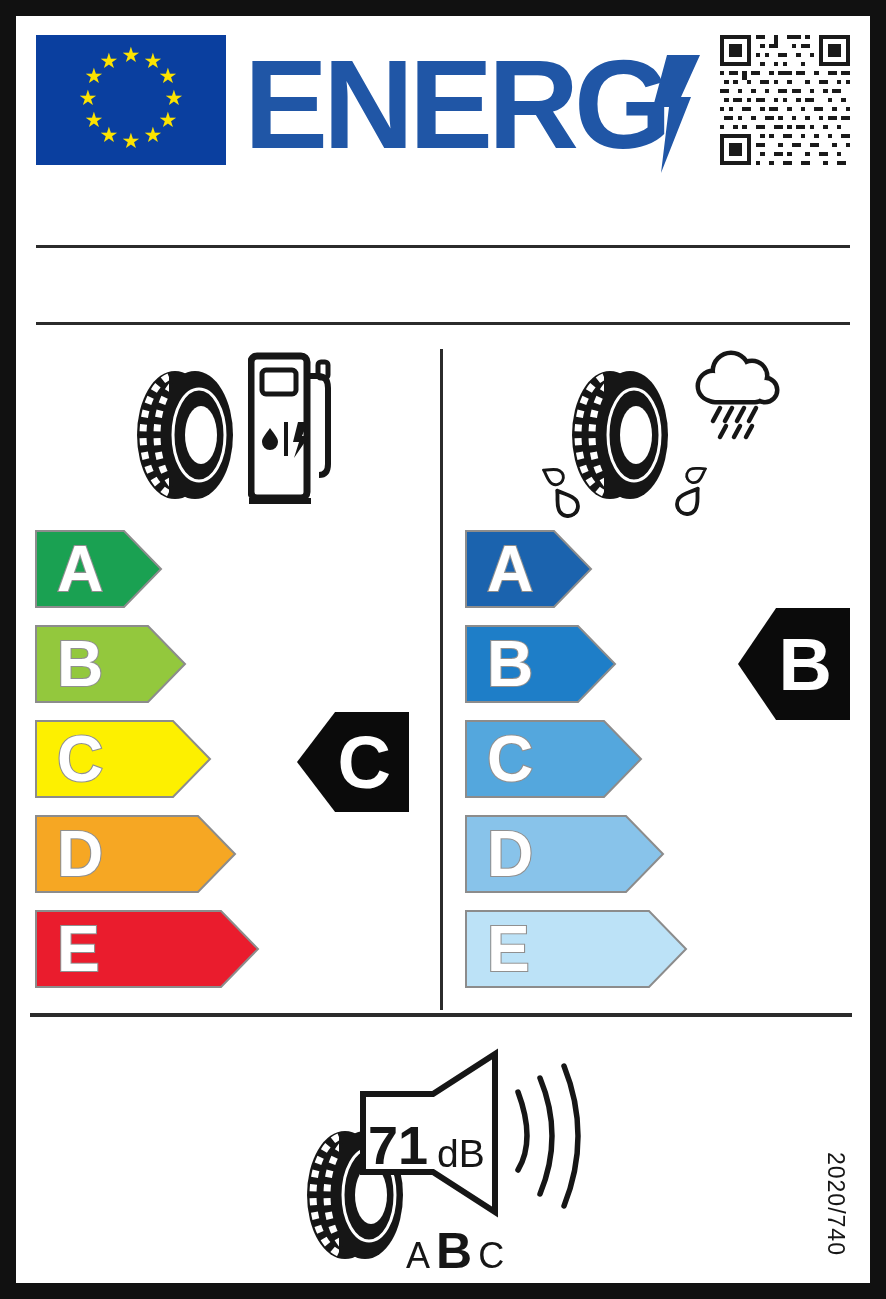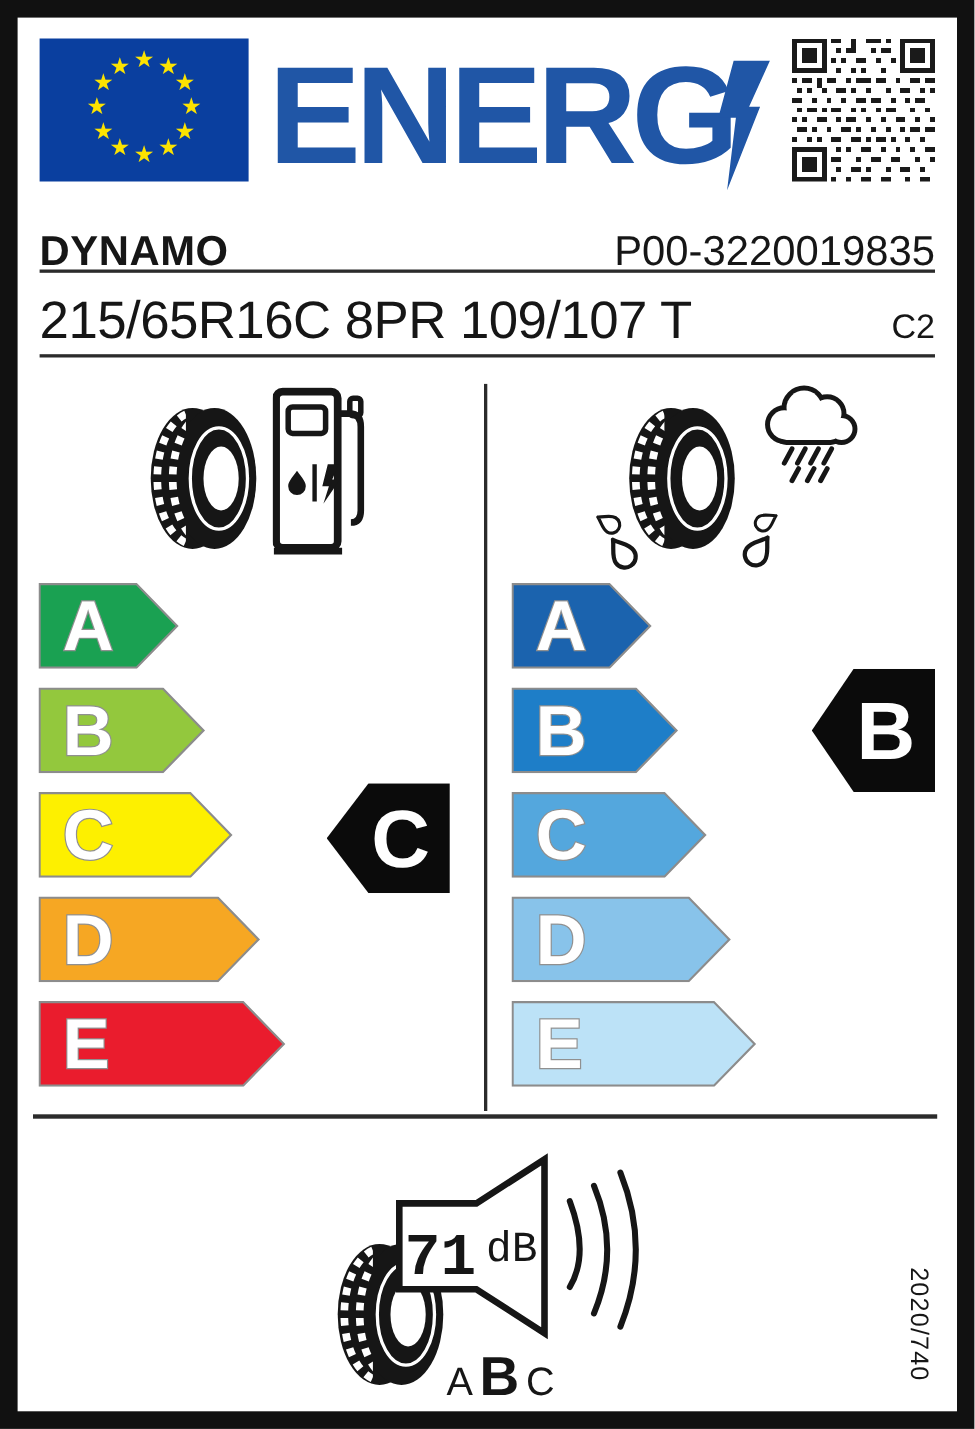--- a/index.html
+++ b/index.html
@@ -23,21 +23,21 @@
   
   .vdivider{position:absolute;left:424px;top:333px;width:3px;height:661px;background:#2b2b2b;}
   .arr{position:absolute;height:78px;}
   .arr svg{position:absolute;left:0;top:0;}
   .arr .letter{position:absolute;left:22px;top:0;line-height:78px;font-size:64px;font-weight:bold;color:#fff;
     -webkit-text-stroke:2.2px #909090;paint-order:stroke fill;}
   .pointer{position:absolute;display:flex;align-items:center;justify-content:flex-end;
     clip-path:polygon(34% 0,100% 0,100% 100%,34% 100%,0 50%);}
   .pointer .pletter{color:#fff;font-size:74px;font-weight:bold;padding-right:18px;}
   
-  .dbbox{position:absolute;left:352px;top:1098px;display:flex;align-items:flex-start;gap:9px;font-family:Liberation Mono, monospace;}
+  .dbbox{position:absolute;left:352px;top:1098px;display:flex;align-items:flex-end;gap:9px;}
   .dbval{font-size:54px;font-weight:bold;}
   .dbunit{font-size:39px;}
   .abc{position:absolute;left:387px;top:1206px;display:flex;align-items:baseline;}
   .nA,.nC{font-size:36px;margin:0 3px;}
   .nB{font-size:50px;font-weight:bold;margin:0 3px;}
   .reg{position:absolute;left:806px;top:1136px;font-size:23px;writing-mode:vertical-rl;letter-spacing:1px;}
 </style>
 </head>
 <body>
 
@@ -93,30 +93,22 @@
         <rect x="24" y="2" width="3" height="3"></rect>
       <path fill-rule="evenodd" d="M0 22h7v7H0zM1 23h5v5H1z"></path>
         <rect x="2" y="24" width="3" height="3"></rect>
       <path d="M8 0h2v1H8zM12 0h1v2h-1zM15 0h3v1h-3zM19 0h1v1h-1zM9 2h1v1H9zM11 2h2v1h-2zM16 2h1v1h-1zM18 2h2v1h-2zM8 4h1v1H8zM10 4h1v1h-1zM13 4h2v1h-2zM17 4h1v1h-1zM20 4h1v1h-1zM9 6h1v1H9zM12 6h1v1h-1zM14 6h1v1h-1zM18 6h1v1h-1z"></path>
       <path d="M0 8h1v1H0zM2 8h2v1H2zM5 8h1v2H5zM7 8h2v1H7zM11 8h1v1h-1zM13 8h3v1h-3zM17 8h2v1h-2zM21 8h1v1h-1zM24 8h2v1h-2zM27 8h2v1h-2zM1 10h1v1H1zM3 10h1v1H3zM6 10h1v1H6zM9 10h2v1H9zM12 10h1v1h-1zM15 10h1v1h-1zM19 10h1v1h-1zM22 10h2v1h-2zM26 10h1v1h-1zM28 10h1v1h-1zM0 12h2v1H0zM4 12h1v1H4zM7 12h1v1H7zM10 12h1v1h-1zM13 12h2v1h-2zM16 12h2v1h-2zM20 12h1v1h-1zM23 12h1v1h-1zM25 12h2v1h-2z"></path>
       <path d="M1 14h1v1H1zM3 14h2v1H3zM6 14h1v1H6zM8 14h2v1H8zM12 14h1v1h-1zM14 14h1v1h-1zM17 14h1v1h-1zM19 14h2v1h-2zM24 14h1v1h-1zM27 14h1v1h-1zM0 16h1v1H0zM2 16h1v1H2zM5 16h2v1H5zM9 16h1v1H9zM11 16h2v1h-2zM15 16h1v1h-1zM18 16h1v1h-1zM21 16h2v1h-2zM25 16h1v1h-1zM28 16h1v1h-1zM1 18h2v1H1zM4 18h1v1H4zM7 18h1v1H7zM10 18h2v1h-2zM13 18h1v1h-1zM16 18h1v1h-1zM19 18h1v1h-1zM22 18h1v1h-1zM24 18h2v1h-2zM27 18h2v1h-2zM0 20h1v1H0zM3 20h1v1H3zM5 20h1v1H5zM8 20h2v1H8zM12 20h2v1h-2zM15 20h1v1h-1zM17 20h2v1h-2zM20 20h1v1h-1zM23 20h1v1h-1zM26 20h1v1h-1z"></path>
       <path d="M9 22h1v1H9zM11 22h1v1h-1zM14 22h2v1h-2zM18 22h1v1h-1zM21 22h1v1h-1zM24 22h1v1h-1zM27 22h2v1h-2zM8 24h2v1H8zM13 24h1v1h-1zM16 24h2v1h-2zM20 24h2v1h-2zM25 24h1v1h-1zM28 24h1v1h-1zM9 26h1v1H9zM12 26h2v1h-2zM15 26h1v1h-1zM19 26h1v1h-1zM22 26h2v1h-2zM26 26h1v1h-1zM8 28h1v1H8zM11 28h1v1h-1zM14 28h2v1h-2zM18 28h2v1h-2zM23 28h1v1h-1zM26 28h2v1h-2z"></path>
     </g>
   </svg>
 
-  <div class="row brandrow">
-    <span class="brand">DYNAMO</span>
-    <span class="pcode">P00-3220019835</span>
-  </div>
   <div class="hr" style="left:20px;top:229px;width:814px;height:3px"></div>
 
-  <div class="row sizerow">
-    <span class="tsize">215/65R16C 8PR 109/107 T</span>
-    <span class="tclass">C2</span>
-  </div>
   <div class="hr" style="left:20px;top:306px;width:814px;height:3px"></div>
 
   <div class="vdivider"></div>
 
   <svg class="abs" style="left:112px;top:352px" width="112" height="134" viewBox="0 0 110 134">
       <use href="#tire"></use>
     </svg>
   <svg class="abs" style="left:232px;top:336px" width="84" height="168" viewBox="0 0 84 168">
     <rect x="70" y="10" width="10" height="16" rx="3" fill="#fff" stroke="#161616" stroke-width="5"></rect>
     <path d="M62 24 h8 q10 0 10 12 v76 q0 11 -9 11" fill="none" stroke="#161616" stroke-width="6"></path>

